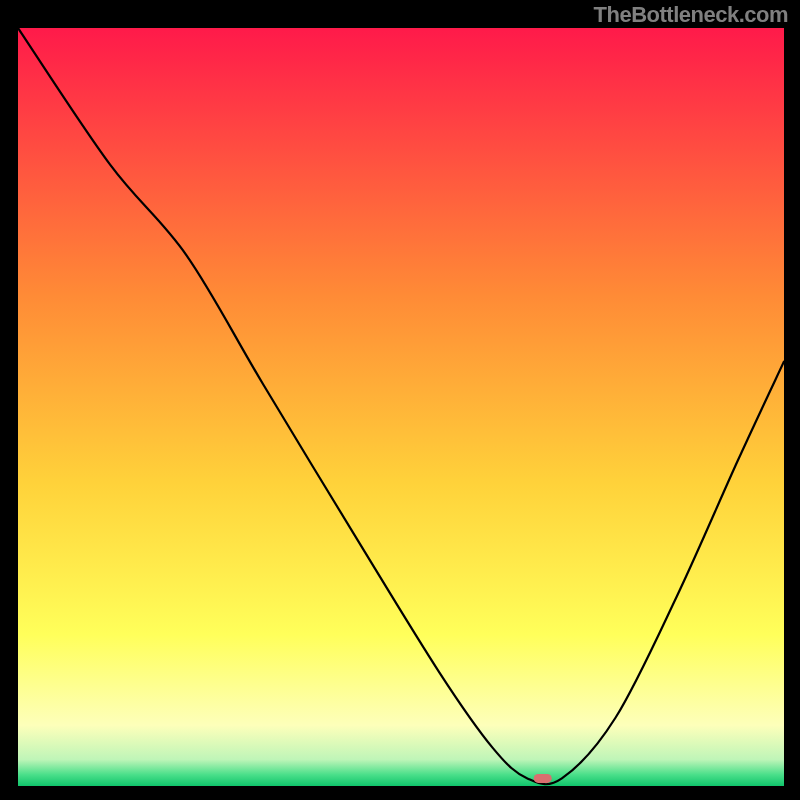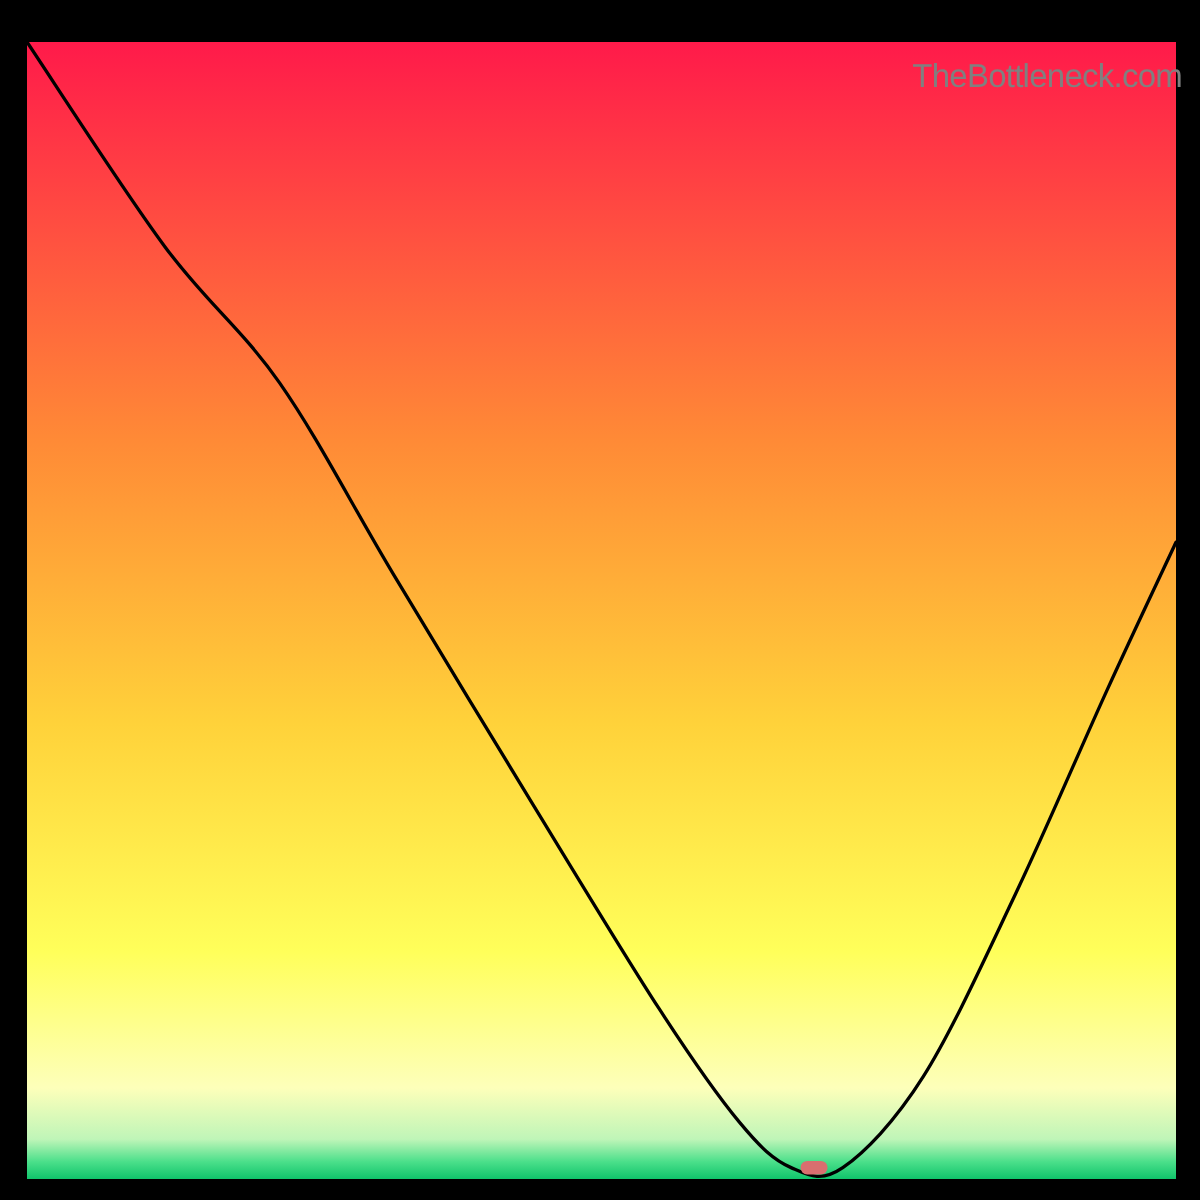--- a/index.html
+++ b/index.html
@@ -10,24 +10,23 @@
     background: #000000;
     position: relative;
     font-family: Arial, Helvetica, sans-serif;
   }
   .watermark {
     position: absolute;
     top: 2px;
     right: 12px;
     color: #808080;
     font-size: 22px;
-    font-weight: normal;
+    font-weight: bold;
     letter-spacing: -0.5px;
     z-index: 10;
-    margin-top: 36px;
   }
   .plot-area {
     position: absolute;
     left: 18px;
     top: 28px;
     width: 766px;
     height: 758px;
   }
   .plot-area svg {
     display: block;

